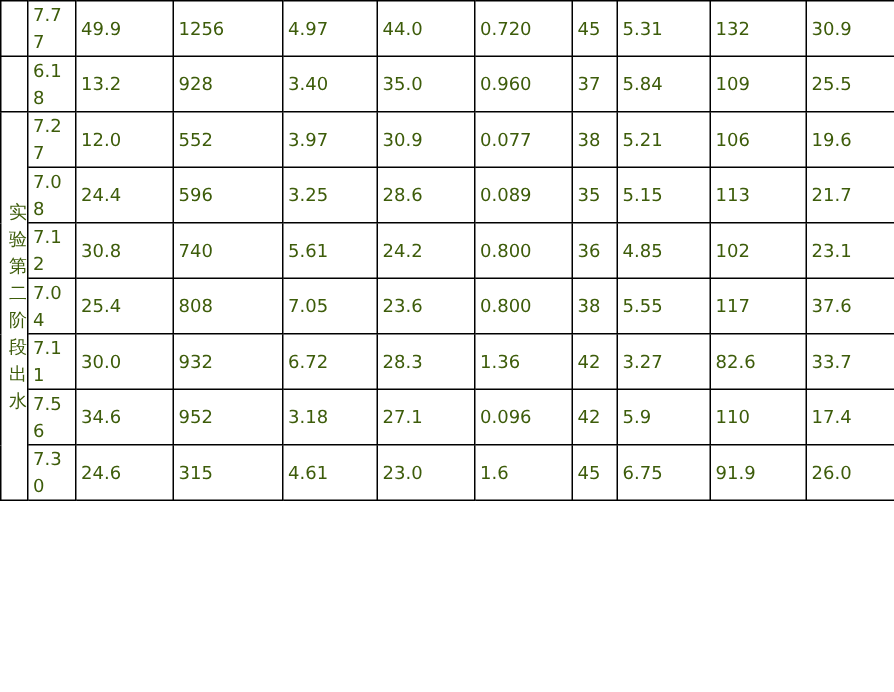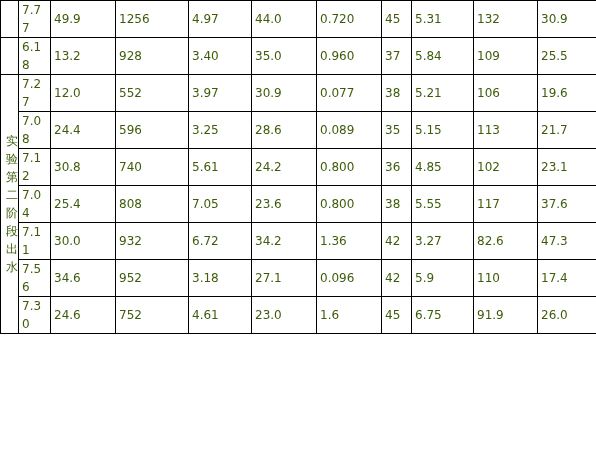--- a/index.html
+++ b/index.html
@@ -166,43 +166,43 @@
         <td>38</td>
         <td>5.55</td>
         <td>117</td>
         <td>37.6</td>
       </tr>
       <tr>
         <td class="ph">7.11</td>
         <td>30.0</td>
         <td>932</td>
         <td>6.72</td>
-        <td>34.2</td>
+        <td>28.3</td>
         <td>1.36</td>
         <td>42</td>
         <td>3.27</td>
         <td>82.6</td>
-        <td>47.3</td>
+        <td>33.7</td>
       </tr>
       <tr>
         <td class="ph">7.56</td>
         <td>34.6</td>
         <td>952</td>
         <td>3.18</td>
         <td>27.1</td>
         <td>0.096</td>
         <td>42</td>
         <td>5.9</td>
         <td>110</td>
         <td>17.4</td>
       </tr>
       <tr>
         <td class="ph">7.30</td>
         <td>24.6</td>
-        <td>752</td>
+        <td>315</td>
         <td>4.61</td>
         <td>23.0</td>
         <td>1.6</td>
         <td>45</td>
         <td>6.75</td>
         <td>91.9</td>
         <td>26.0</td>
       </tr>
     </tbody>
 </table>

